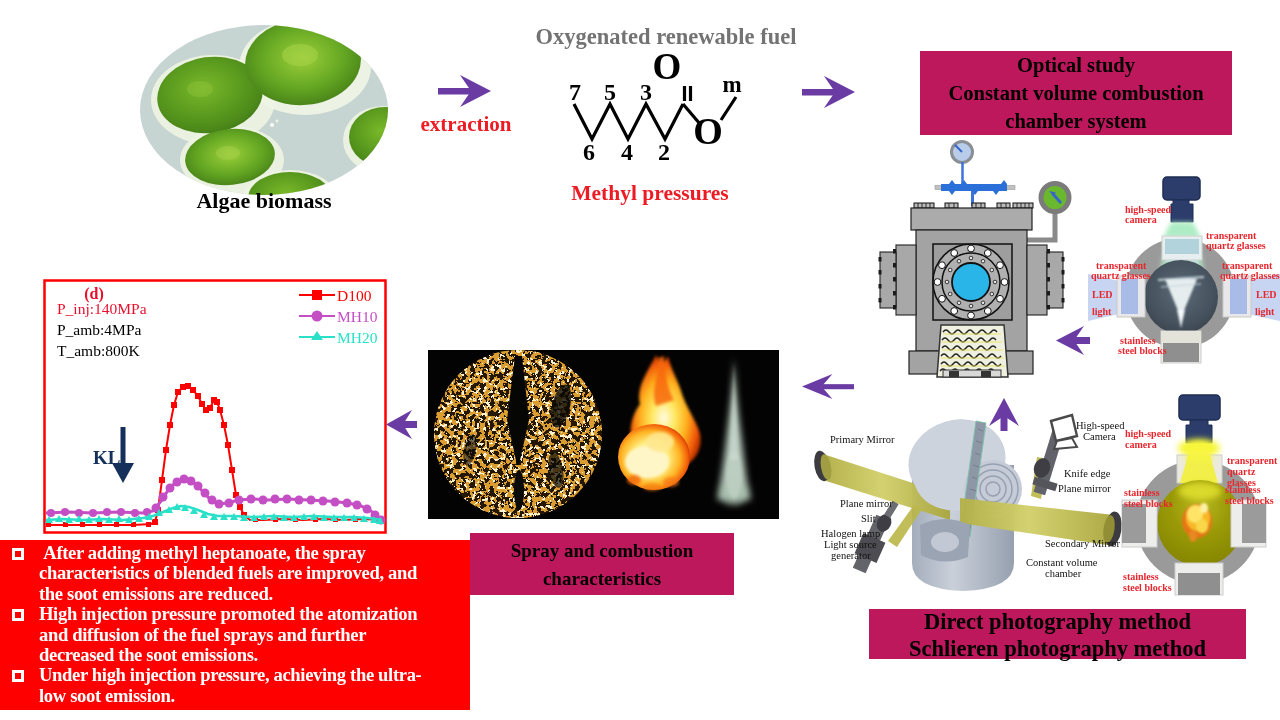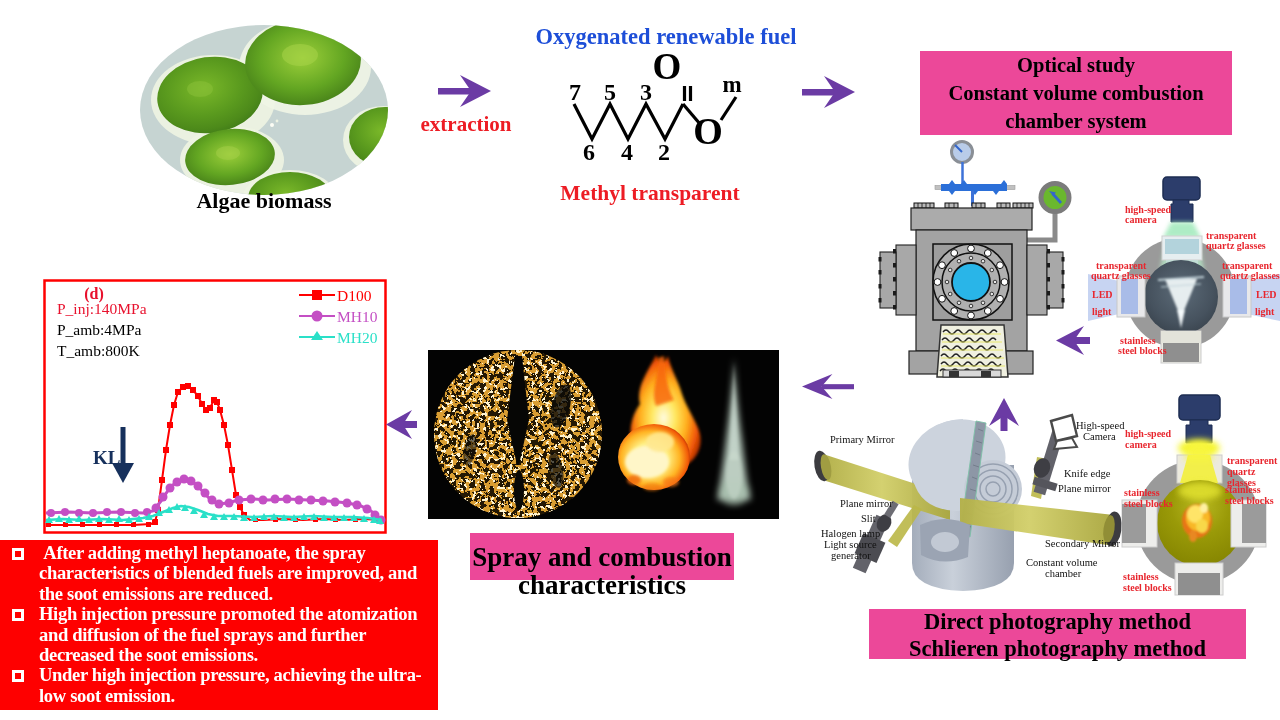--- a/index.html
+++ b/index.html
@@ -1,20 +1,20 @@
 <!DOCTYPE html>
 <html><head>
 <meta charset="utf-8">
 <style>
   html,body{margin:0;padding:0;}
   body{width:1280px;height:720px;overflow:hidden;background:#ffffff;
        font-family:"Liberation Serif", serif;}
   .abs{position:absolute;}
   #page{position:relative;width:1280px;height:720px;background:#fff;}
-  .cyanbox{background:#ec4899;color:#000;font-weight:bold;text-align:center;}
+  .cyanbox{background:#be185d;color:#000;font-weight:bold;text-align:center;}
 </style>
 </head>
 <body>
 <div id="page">
 
 <svg class="abs" style="left:140px;top:25px;" width="248" height="170" viewBox="0 0 248 170">
   <defs>
     <radialGradient id="cellg" cx="45%" cy="40%" r="65%">
       <stop offset="0%" stop-color="#7ab829"></stop>
       <stop offset="55%" stop-color="#5a9a1e"></stop>
@@ -53,42 +53,42 @@
   </g>
 </svg>
 <div class="abs" style="left:140px;top:188px;width:248px;text-align:center;font-weight:bold;font-size:22px;color:#000;">Algae biomass</div>
 
 <svg class="abs" style="left:438px;top:75px;z-index:5;" width="53" height="32" viewBox="0 0 53 32">
   <rect x="0" y="13" width="33" height="6.5" fill="#6b3ba4"></rect>
   <path d="M22 0 L53 16 L22 32 L33 16 Z" fill="#6b3ba4"></path>
 </svg>
 <div class="abs" style="left:400px;top:112px;width:132px;text-align:center;font-weight:bold;font-size:21px;color:#ed1c24;font-family:Liberation Serif, serif;">extraction</div>
 
-<div class="abs" style="left:520px;top:24px;width:292px;text-align:center;font-weight:bold;font-size:22.5px;color:#1d4ed8;">Oxygenated renewable fuel</div>
+<div class="abs" style="left:520px;top:24px;width:292px;text-align:center;font-weight:bold;font-size:22.5px;color:#737373;">Oxygenated renewable fuel</div>
 <svg class="abs" style="left:555px;top:48px;" width="200" height="120" viewBox="0 0 200 120">
   <g stroke="#000" stroke-width="3.2" fill="none">
     <path d="M19 56 L37 91 L55 56 L73 91 L91 56 L110 91 L128 56"></path>
     <path d="M129.5 38 L129.5 53"></path>
     <path d="M135.5 38 L135.5 53"></path>
     <path d="M128 56 L145 76"></path>
     <path d="M166 72 L181 49"></path>
   </g>
   <g font-family="Liberation Serif" font-weight="bold" fill="#000">
     <text x="20" y="52" font-size="24" text-anchor="middle">7</text>
     <text x="55" y="52" font-size="24" text-anchor="middle">5</text>
     <text x="91" y="52" font-size="24" text-anchor="middle">3</text>
     <text x="34" y="112" font-size="24" text-anchor="middle">6</text>
     <text x="72" y="112" font-size="24" text-anchor="middle">4</text>
     <text x="109" y="112" font-size="24" text-anchor="middle">2</text>
     <text x="112" y="31" font-size="37" text-anchor="middle">O</text>
     <text x="153" y="96" font-size="38" text-anchor="middle">O</text>
     <text x="177" y="44" font-size="23" text-anchor="middle">m</text>
   </g>
 </svg>
-<div class="abs" style="left:530px;top:181px;width:240px;text-align:center;font-weight:bold;font-size:21.5px;color:#ed1c24;">Methyl transparent</div>
+<div class="abs" style="left:530px;top:181px;width:240px;text-align:center;font-weight:bold;font-size:21.5px;color:#ed1c24;">Methyl pressures</div>
 
 <svg class="abs" style="left:802px;top:76px;z-index:5;" width="53" height="32" viewBox="0 0 53 32">
   <rect x="0" y="13" width="33" height="6.5" fill="#6b3ba4"></rect>
   <path d="M22 0 L53 16 L22 32 L33 16 Z" fill="#6b3ba4"></path>
 </svg>
 
 <div class="abs cyanbox" style="left:920px;top:51px;width:312px;height:84px;font-size:20.5px;line-height:28px;">Optical study<br>Constant volume combustion<br>chamber system</div>
 
 <div class="abs cyanbox" style="left:869px;top:609px;width:377px;height:50px;font-size:22.5px;line-height:26.5px;">Direct photography method<br>Schlieren photography method</div>
 
@@ -165,21 +165,21 @@
   <g filter="url(#bl4)">
     <path d="M306 7 C305 30 302 60 298 90 C295 115 292 135 289 150 L323 150 C319 135 317 115 314 90 C310 60 307 30 306 7 Z" fill="#b5c8bc" opacity="0.95"></path>
     <ellipse cx="306" cy="142" rx="16" ry="13" fill="#a9bfae" opacity="0.8"></ellipse>
   </g>
   <g filter="url(#bl5)">
     <polygon points="306,12 301,110 311,110" fill="#d4e2d8" opacity="0.55"></polygon>
     <ellipse cx="306" cy="125" rx="8" ry="24" fill="#ccdcd0" opacity="0.5"></ellipse>
   </g>
 </svg>
 
-<div class="abs cyanbox" style="left:470px;top:533px;width:264px;height:47px;font-size:27px;line-height:28px;padding-top:10px;box-sizing:border-box;">Spray and combustion<br>characteristics</div>
+<div class="abs cyanbox" style="left:470px;top:533px;width:264px;height:62px;font-size:19px;line-height:28px;padding-top:4px;box-sizing:border-box;">Spray and combustion<br>characteristics</div>
 
 <svg class="abs" style="left:386px;top:409px;z-index:5;" width="31" height="31" viewBox="0 0 31 31">
   <rect x="16" y="12" width="15" height="7" fill="#6b3ba4"></rect>
   <path d="M26 1 L0 15.5 L26 30 L17 15.5 Z" fill="#6b3ba4"></path>
 </svg>
 
 <svg class="abs" style="left:802px;top:374px;z-index:5;" width="52" height="25" viewBox="0 0 53 32" preserveAspectRatio="none">
   <rect x="20" y="13" width="33" height="6.5" fill="#6b3ba4"></rect>
   <path d="M31 0 L0 16 L31 32 L20 16 Z" fill="#6b3ba4"></path>
 </svg>
@@ -336,21 +336,21 @@
           <path d="M291 235 L295 242 L287 242 Z"></path>
           <path d="M301 235 L305 242 L297 242 Z"></path>
           <path d="M311 235 L315 242 L307 242 Z"></path>
           <path d="M321 236 L325 243 L317 243 Z"></path>
           <path d="M331 237 L335 244 L327 244 Z"></path>
           <path d="M337 238 L341 245 L333 245 Z"></path>
     </g>
   </g>
 </svg>
 
-<div class="abs" style="left:0px;top:540px;width:438px;height:170px;background:#fe0000;color:#fff;font-weight:bold;font-size:18.6px;letter-spacing:-0.35px;">
+<div class="abs" style="left:0px;top:540px;width:438px;height:170px;background:#fe0000;color:#fff;font-weight:bold;font-size:18.6px;letter-spacing:-0.35px;padding-left:32px;">
   <div class="abs" style="left:12px;top:8px;width:6px;height:6px;border:3.5px solid #fff;"></div>
   <div class="abs" style="left:12px;top:69px;width:6px;height:6px;border:3.5px solid #fff;"></div>
   <div class="abs" style="left:12px;top:130px;width:6px;height:6px;border:3.5px solid #fff;"></div>
   <div class="abs" style="left:39px;top:3px;width:400px;line-height:20.4px;white-space:nowrap;">&nbsp;After adding methyl heptanoate, the spray<br>characteristics of blended fuels are improved, and<br>the soot emissions are reduced.<br>High injection pressure promoted the atomization<br>and diffusion of the fuel sprays and further<br>decreased the soot emissions.<br>Under high injection pressure, achieving the ultra-<br>low soot emission.</div>
 </div>
 
 <svg class="abs" style="left:875px;top:140px;" width="210" height="242" viewBox="0 0 210 242">
 
   <circle cx="87" cy="12" r="10.5" fill="#b9cce9" stroke="#8a8f96" stroke-width="3"></circle>
   <line x1="87" y1="12" x2="80" y2="5" stroke="#3366cc" stroke-width="2"></line>

